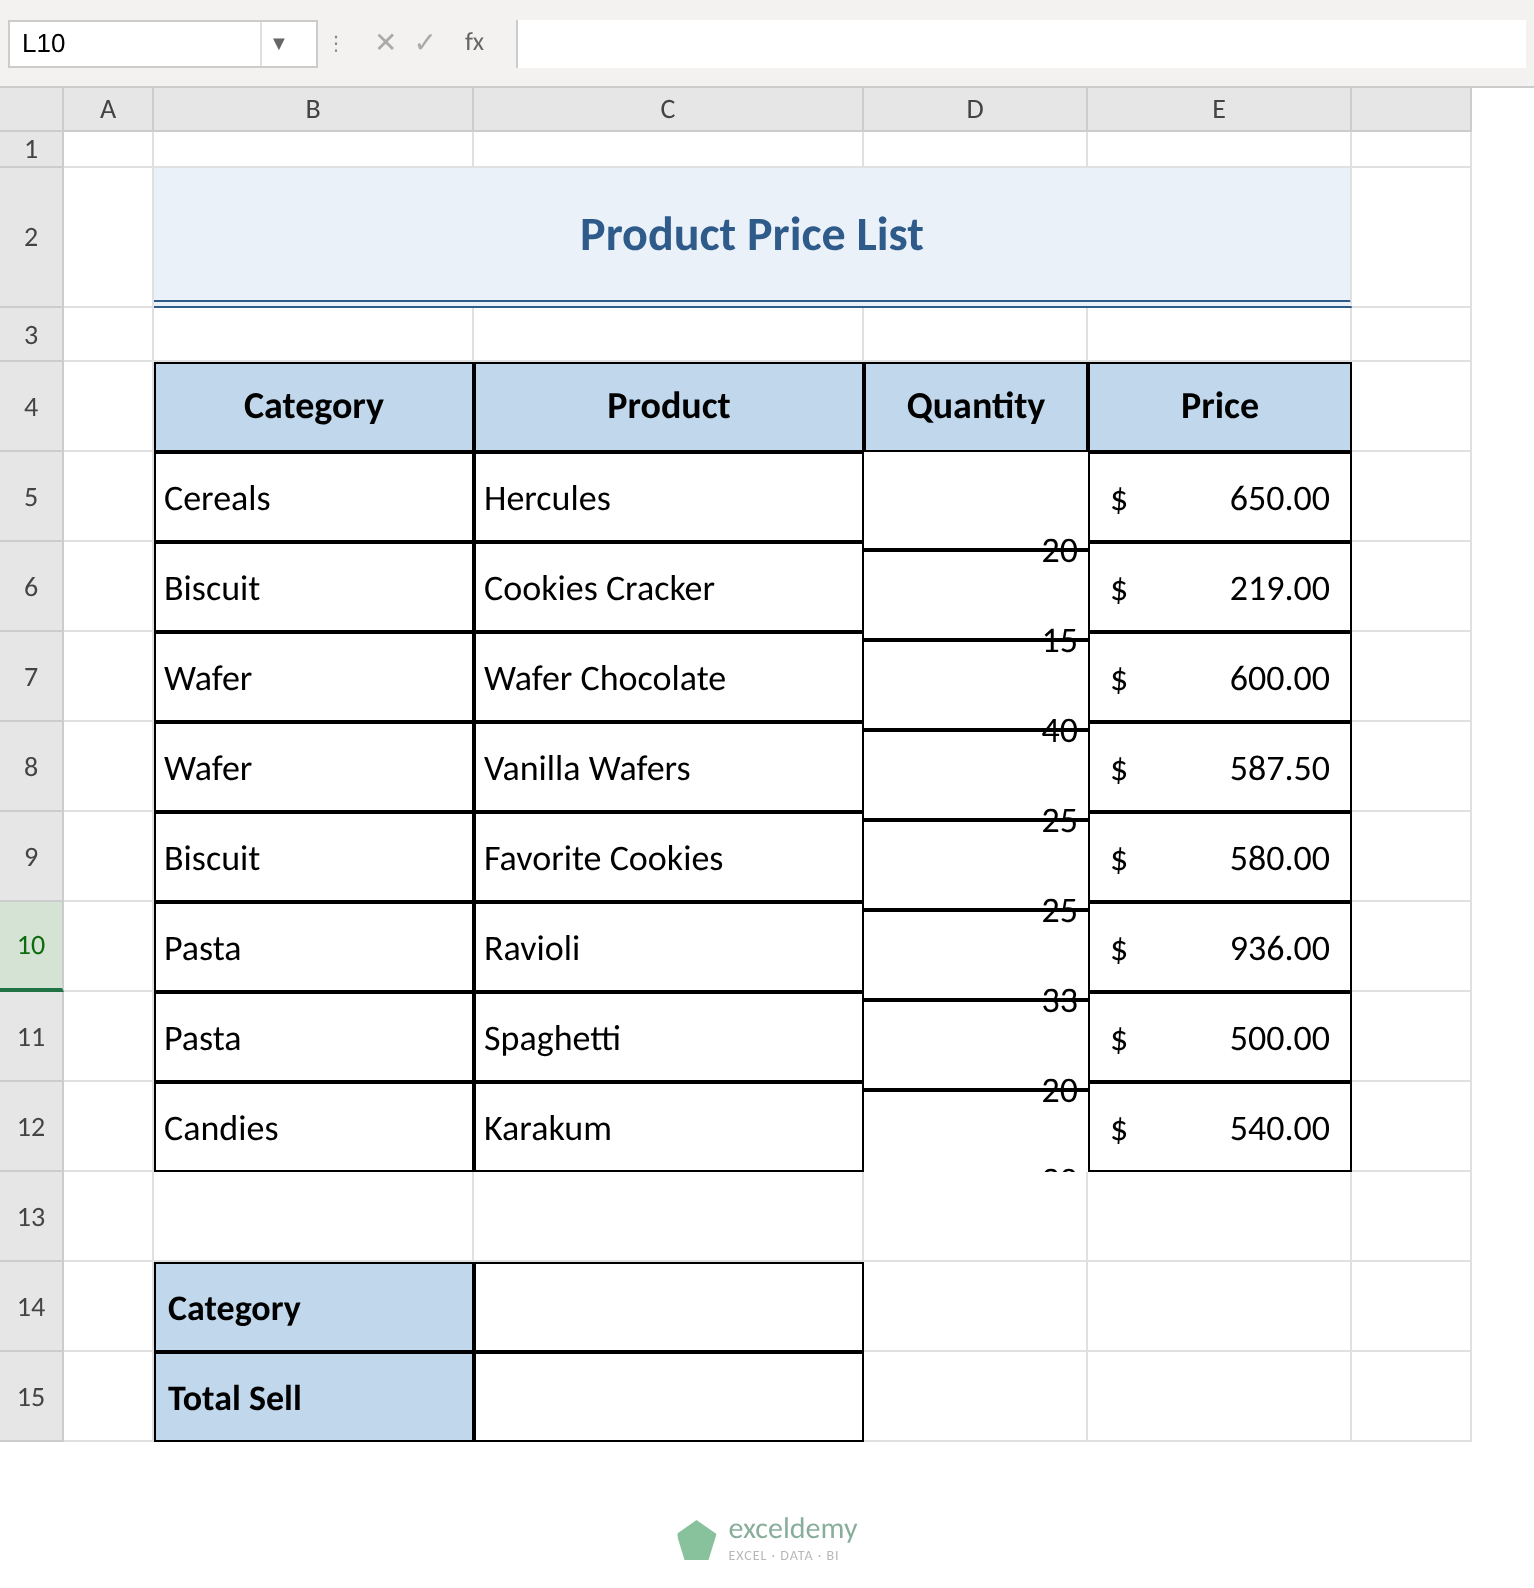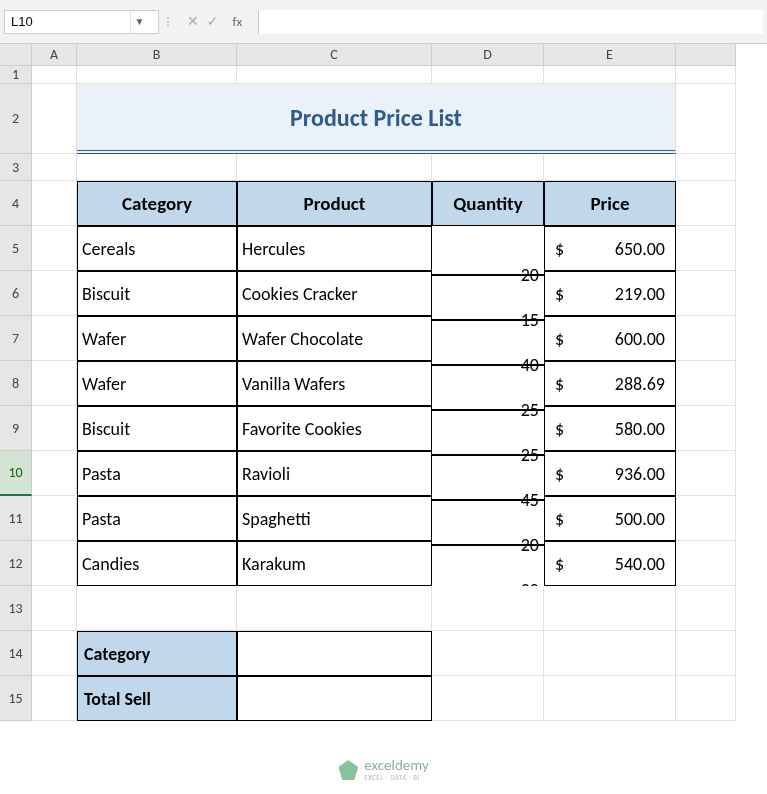--- a/index.html
+++ b/index.html
@@ -283,40 +283,40 @@
     </div>
   <div class="cell"></div>
 
   <div class="row-header">8</div>
   <div class="cell"></div>
   <div class="cell tbl-cell">Wafer</div>
   <div class="cell tbl-cell">Vanilla Wafers</div>
   <div class="cell tbl-cell right">25</div>
   <div class="cell tbl-cell price">
       <span>$</span>
-      <span>288.69</span>
+      <span>587.50</span>
     </div>
   <div class="cell"></div>
 
   <div class="row-header">9</div>
   <div class="cell"></div>
   <div class="cell tbl-cell">Biscuit</div>
   <div class="cell tbl-cell">Favorite Cookies</div>
   <div class="cell tbl-cell right">25</div>
   <div class="cell tbl-cell price">
       <span>$</span>
       <span>580.00</span>
     </div>
   <div class="cell"></div>
 
   <div class="row-header selected">10</div>
   <div class="cell"></div>
   <div class="cell tbl-cell">Pasta</div>
   <div class="cell tbl-cell">Ravioli</div>
-  <div class="cell tbl-cell right">45</div>
+  <div class="cell tbl-cell right">33</div>
   <div class="cell tbl-cell price">
       <span>$</span>
       <span>936.00</span>
     </div>
   <div class="cell"></div>
 
   <div class="row-header">11</div>
   <div class="cell"></div>
   <div class="cell tbl-cell">Pasta</div>
   <div class="cell tbl-cell">Spaghetti</div>

